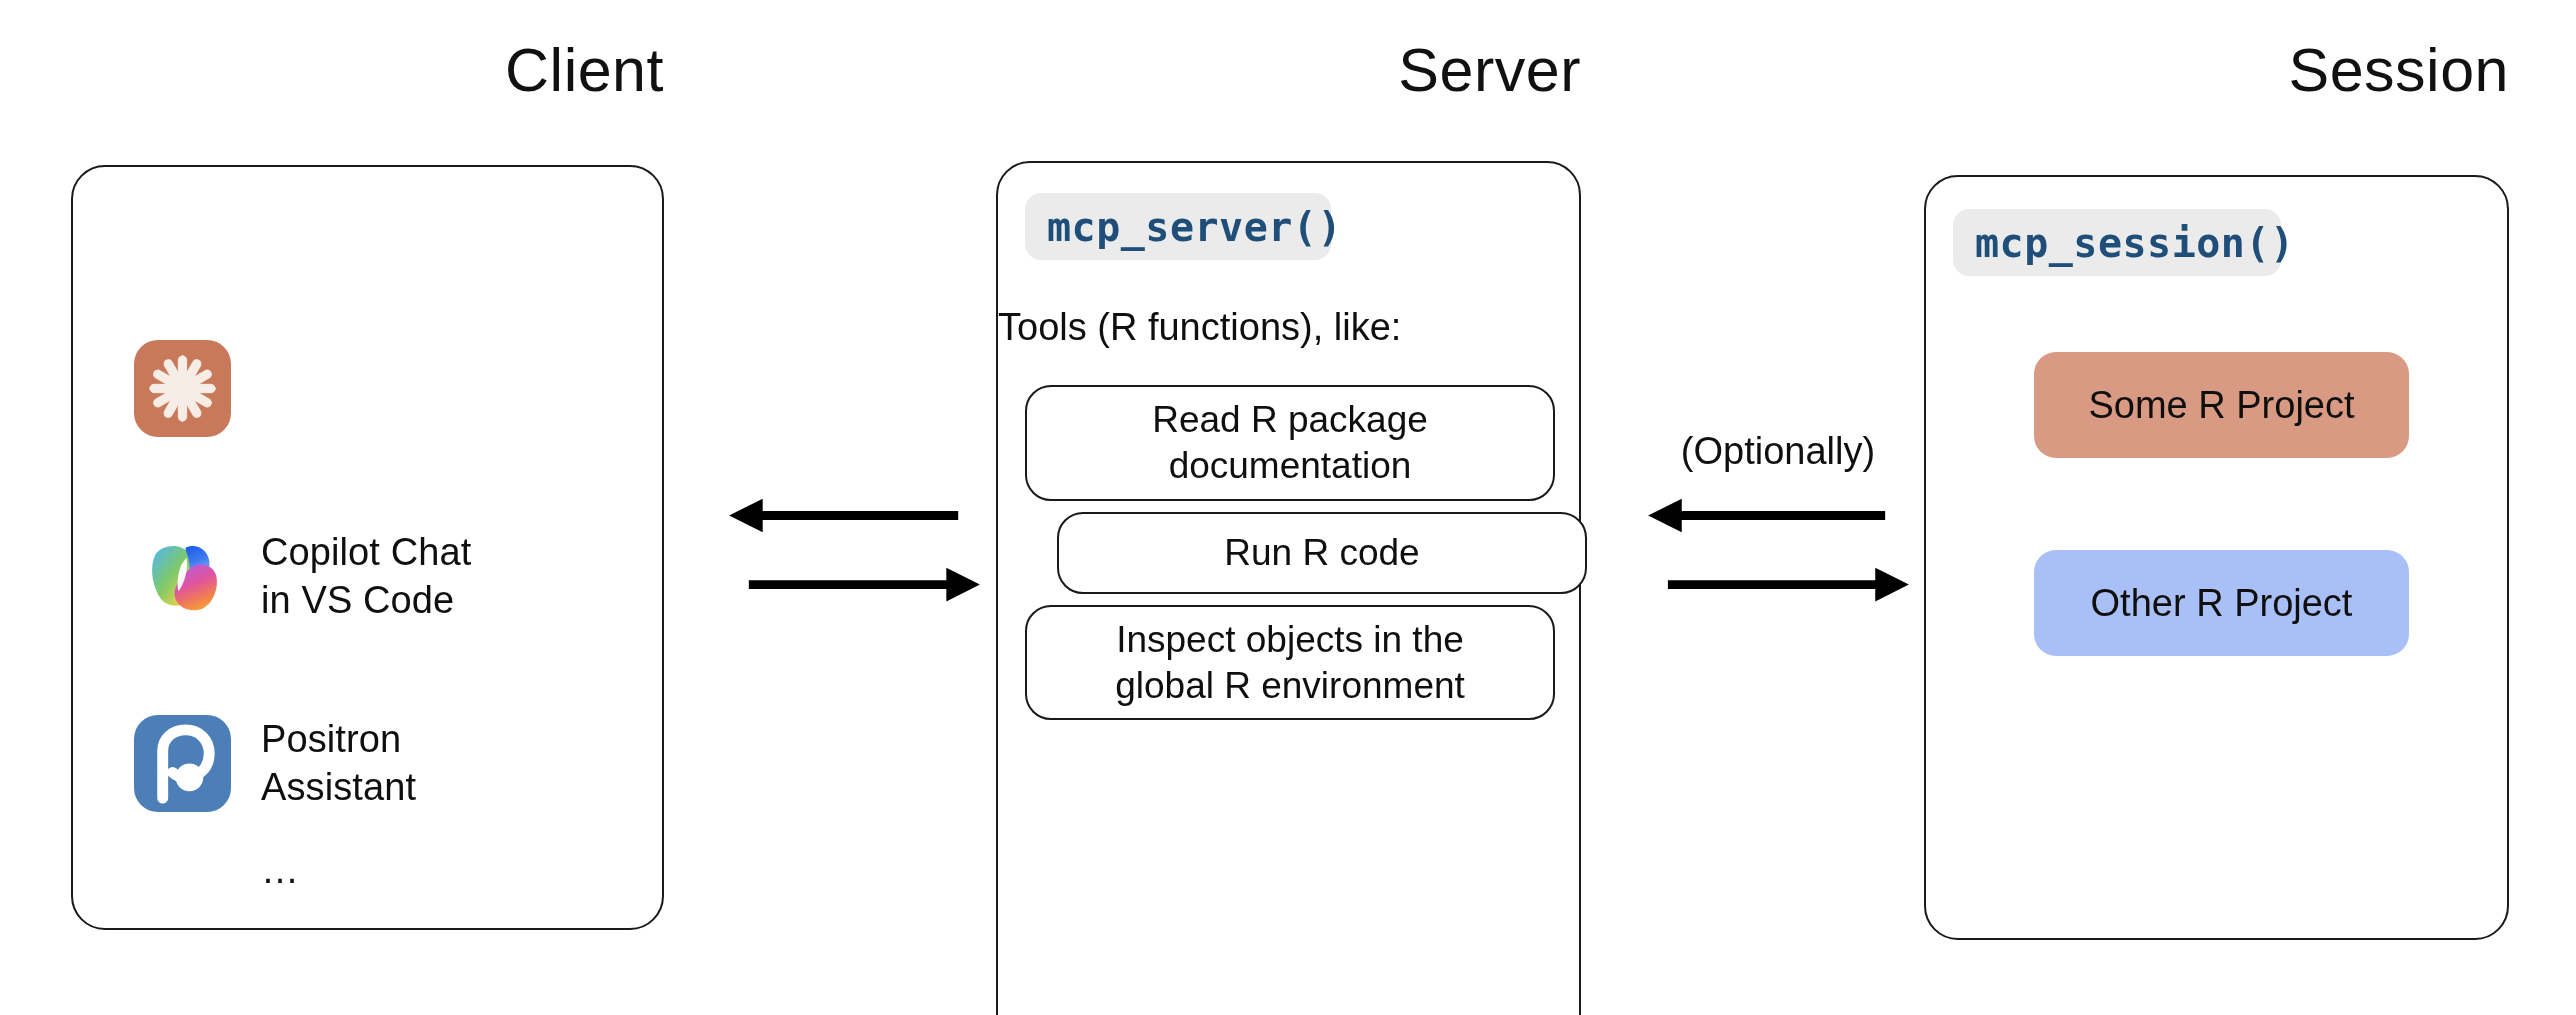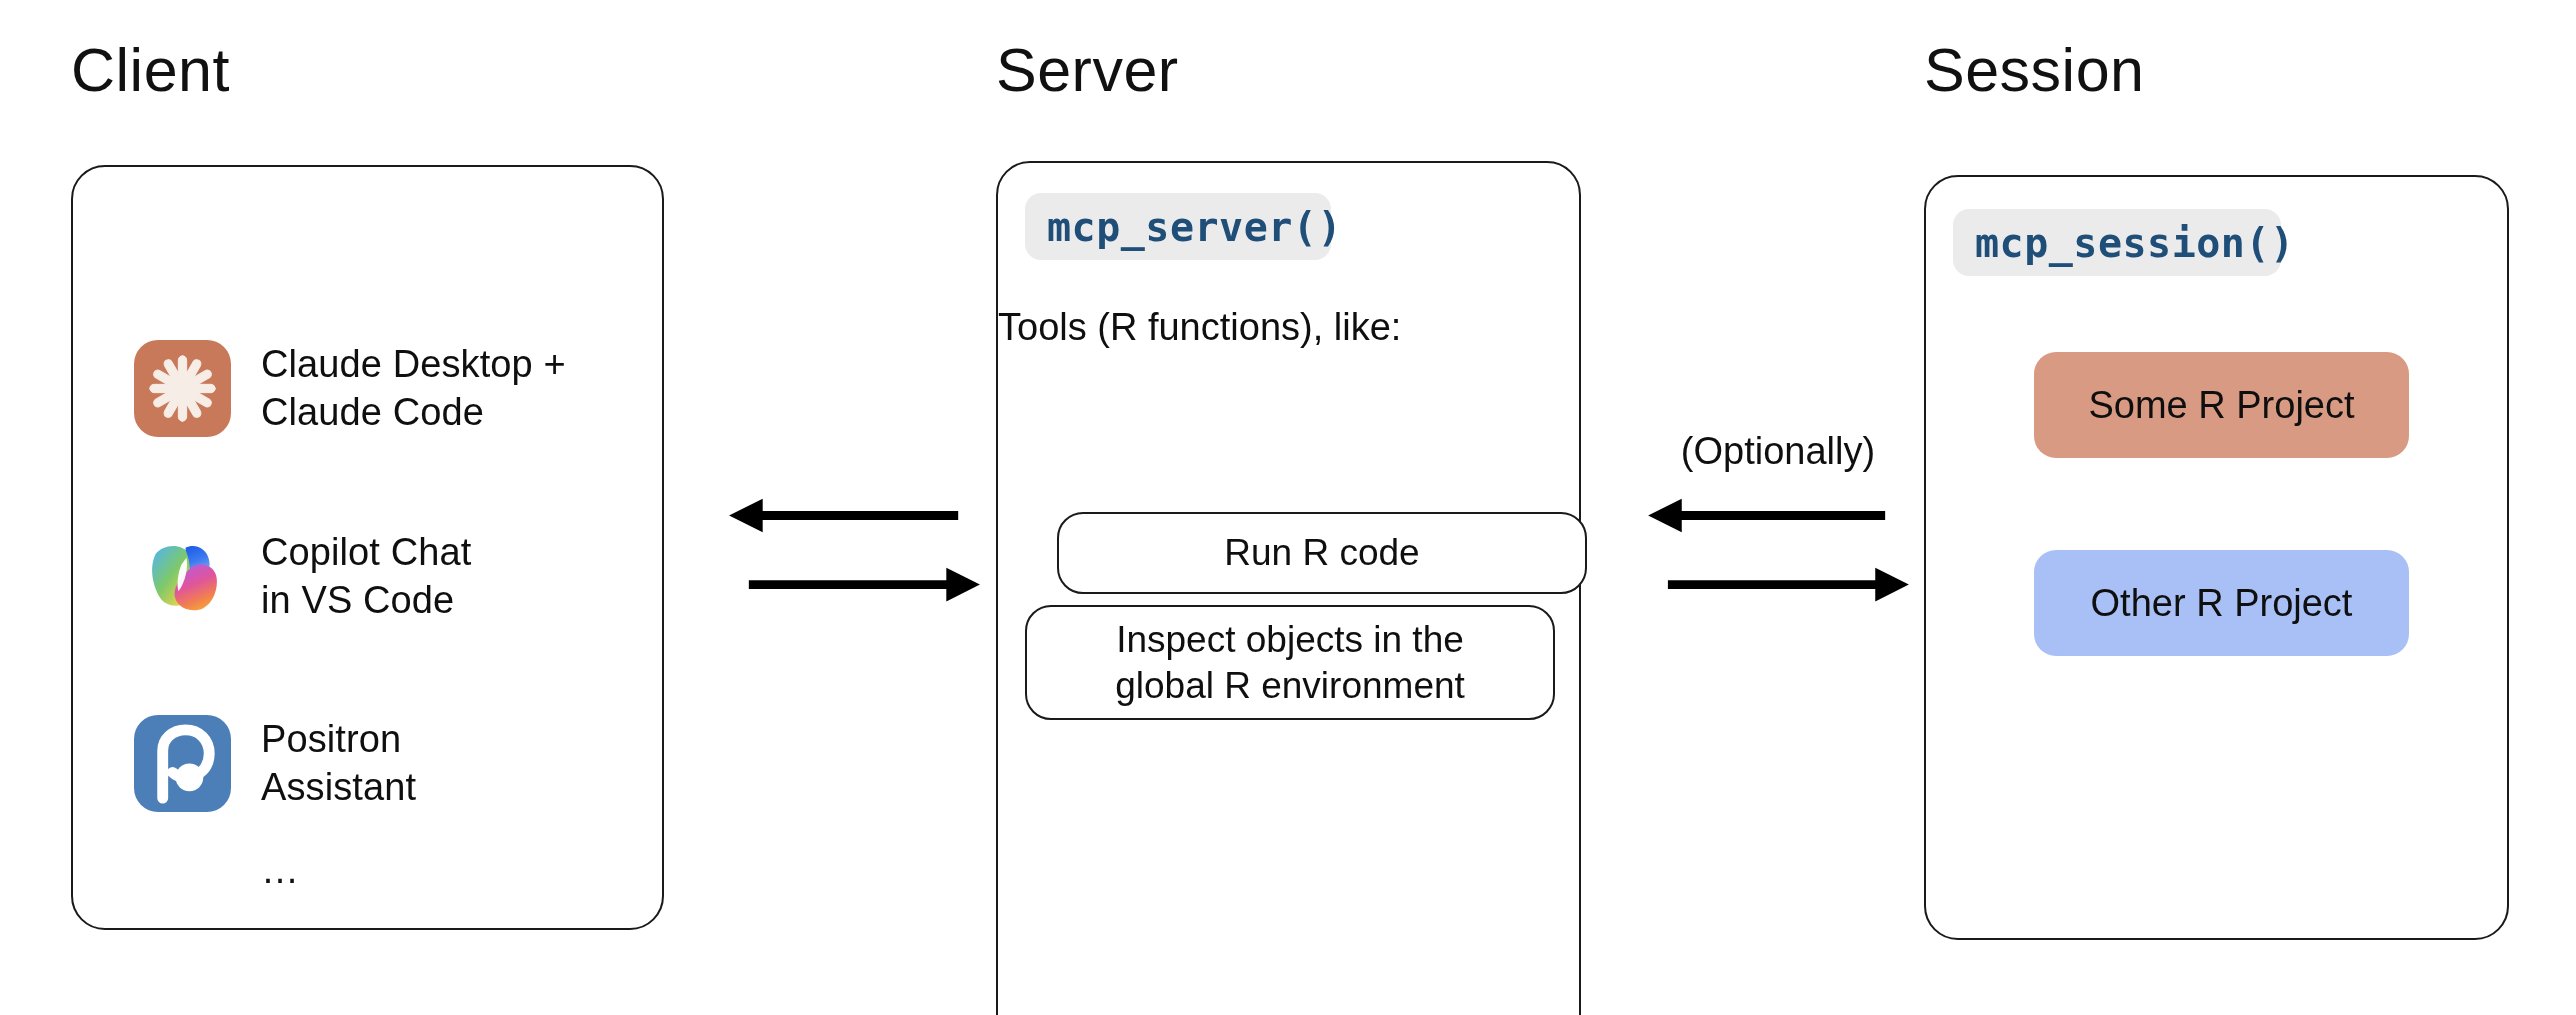--- a/index.html
+++ b/index.html
@@ -19,21 +19,21 @@
   }
 
   
   .col-title {
     position: absolute;
     font-size: 61px;
     font-weight: 400;
     line-height: 1;
     letter-spacing: 0.5px;
     color: #111111;
-    text-align: left;
+    text-align: right;
     white-space: nowrap;
   }
 
   
   .panel {
     position: absolute;
     border: 2.5px solid #1a1a1a;
     border-radius: 34px;
     background: #ffffff;
     box-sizing: border-box;
@@ -189,22 +189,20 @@
               <rect x="-4.2" y="-33" width="8.4" height="30" rx="4.2" transform="rotate(210)"></rect>
               <rect x="-4.2" y="-33" width="8.4" height="30" rx="4.2" transform="rotate(240)"></rect>
               <rect x="-4.2" y="-33" width="8.4" height="30" rx="4.2" transform="rotate(270)"></rect>
               <rect x="-4.2" y="-33" width="8.4" height="30" rx="4.2" transform="rotate(300)"></rect>
               <rect x="-4.2" y="-33" width="8.4" height="30" rx="4.2" transform="rotate(330)"></rect>
               <circle cx="0" cy="0" r="9"></circle>
             </g>
           </g>
         </svg>
       </div>
-      <div class="label">Claude Desktop +
-Claude Code</div>
     </div>
 
     <div class="client-row" style="left:61px; top:361px;">
       <div class="app-icon icon-copilot">
         <svg width="97" height="97" viewBox="0 0 98 98" aria-hidden="true">
           <defs>
             <linearGradient id="cpA" x1="0" y1="0" x2="1" y2="1">
               <stop offset="0%" stop-color="#4FB3F7"></stop>
               <stop offset="45%" stop-color="#7DC96B"></stop>
               <stop offset="80%" stop-color="#E8D44A"></stop>
@@ -256,20 +254,24 @@
 </div>
 
 <div class="panel" id="server-panel">
 
   <div class="code-chip" style="left:27px; top:30px; width:306px; height:67px;">
     <span>mcp_server()</span>
   </div>
 
   <div class="tools-caption" style="left:0; top:143px; width:585px;">Tools (R functions), like:</div>
 
+  <div class="tool-box" style="left:27px; top:222px; width:530px; height:116px;">
+    <span>Read R package
+documentation</span>
+  </div>
 
   <div class="tool-box" style="left:27px; top:349px; width:530px; height:82px;margin-left:32px;">
     <span>Run R code</span>
   </div>
 
   <div class="tool-box" style="left:27px; top:442px; width:530px; height:115px;">
     <span>Inspect objects in the
 global R environment</span>
   </div>
 </div>

